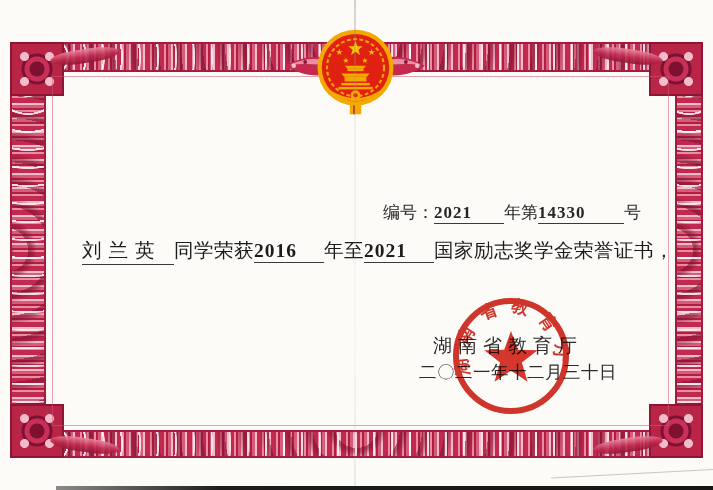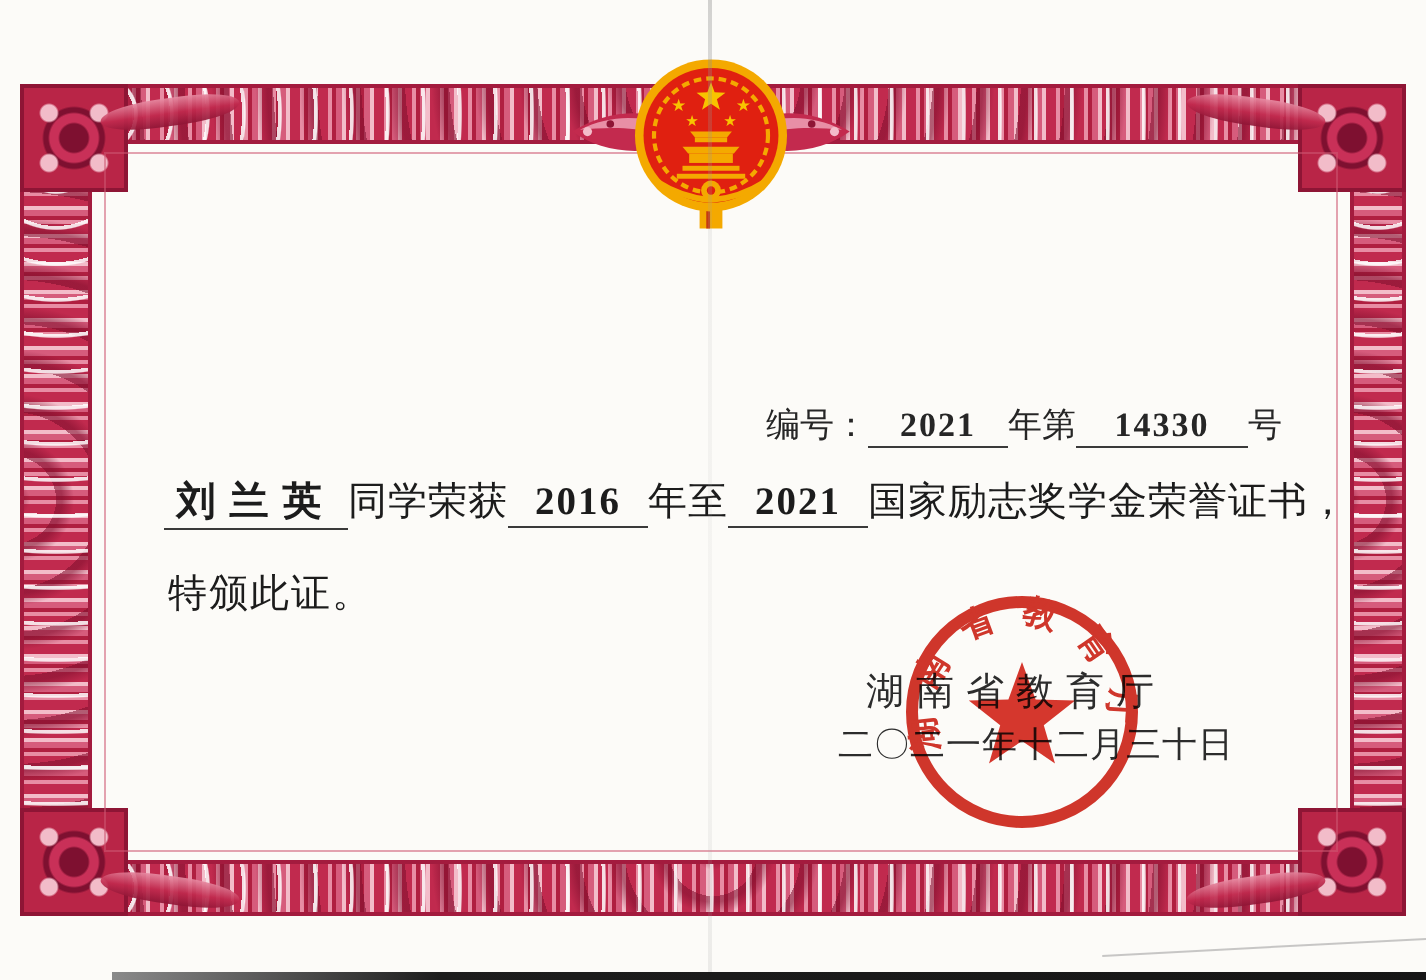--- a/index.html
+++ b/index.html
@@ -50,25 +50,25 @@
   .ribbon-br{right:40px;bottom:6px;transform:rotate(-8deg);}
 
   
   .emblem{position:absolute;left:284px;top:24px;width:143px;height:95px;}
 
   
   .title{position:absolute;left:0;top:129px;width:100%;text-align:center;
     font-size:38px;line-height:46px;font-weight:900;letter-spacing:9px;color:#151515;
     text-shadow:0.6px 0 #151515;}
   .serial{position:absolute;left:383px;top:201px;font-size:17px;color:#262626;white-space:nowrap;}
-  .blank{display:inline-block;border-bottom:1.6px solid #3a3a3a;text-align:center;
+  .blank{display:inline-block;border-bottom:1.6px solid #3a3a3a;
     font-weight:600;letter-spacing:1px;}
   .blank-year{min-width:70px;} .blank-no{min-width:86px;}
   .bodyline1{position:absolute;left:82px;top:237px;font-size:19.5px;color:#1c1c1c;white-space:nowrap;letter-spacing:.5px;}
-  .blank-name{min-width:92px;letter-spacing:7px;font-weight:700;}
+  .blank-name{min-width:92px;letter-spacing:7px;font-weight:400;}
   .bodyline2{position:absolute;left:84px;top:283px;font-size:19.5px;color:#1c1c1c;letter-spacing:1px;}
   .issuer{position:absolute;left:433px;top:333px;font-size:19px;letter-spacing:6px;color:#2c2c2c;white-space:nowrap;}
   .issue-date{position:absolute;left:419px;top:360px;font-size:17.5px;letter-spacing:.5px;color:#2c2c2c;white-space:nowrap;}
 
   
   .seal{position:absolute;left:451px;top:296px;width:120px;height:120px;
     mix-blend-mode:multiply;opacity:.93;}
 
   
   .fold-line{position:absolute;left:354px;top:0;width:2px;height:100%;
@@ -145,21 +145,20 @@
 
 
   <div class="serial">
     <span>编号：</span><span class="blank blank-year">2021</span><span>年第</span><span class="blank blank-no">14330</span><span>号</span>
   </div>
 
   <div class="bodyline1">
     <span class="blank blank-name">刘兰英</span><span>同学荣获</span><span class="blank blank-year">2016</span><span>年至</span><span class="blank blank-year">2021</span><span>国家励志奖学金荣誉证书，</span>
   </div>
 
-  <div class="bodyline2">特颁此证。</div>
 
   <div class="issuer">湖南省教育厅</div>
   <div class="issue-date">二〇二一年十二月三十日</div>
 
   <svg class="seal" viewBox="0 0 120 120">
     <circle cx="60" cy="60" r="55" fill="none" stroke="#cf271c" stroke-width="6"></circle>
     <polygon fill="#d5281e" points="60,35 66.8,53.7 86.6,54.3 70.9,66.6 76.5,85.7 60,74.5 43.5,85.7 49.1,66.6 33.4,54.3 53.2,53.7"></polygon>
     <defs>
       <path id="sealArc" d="M 21.9 82 A 44 44 0 1 1 98.1 82" fill="none"></path>
     </defs>

